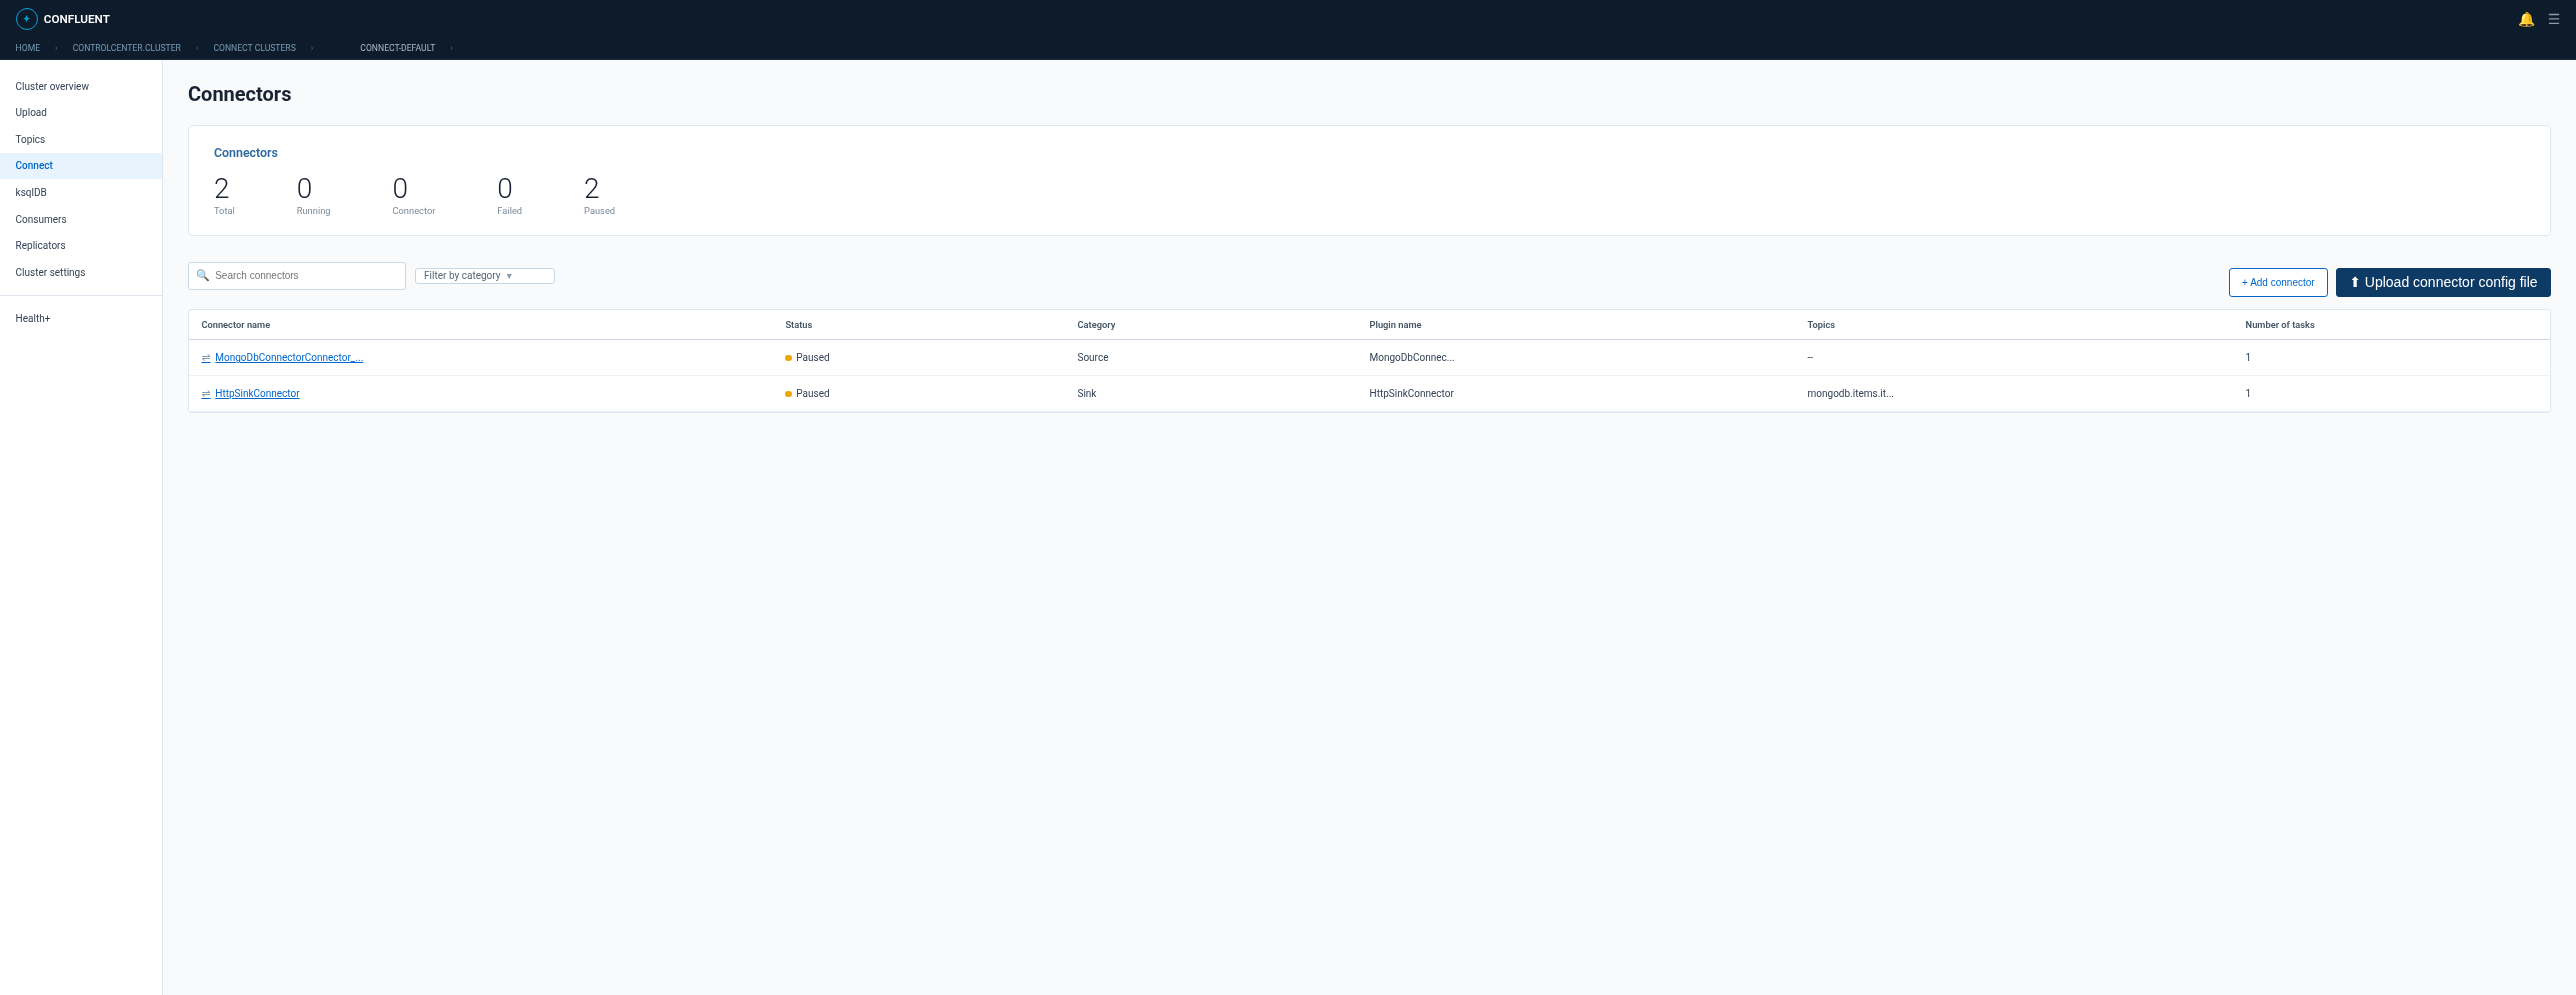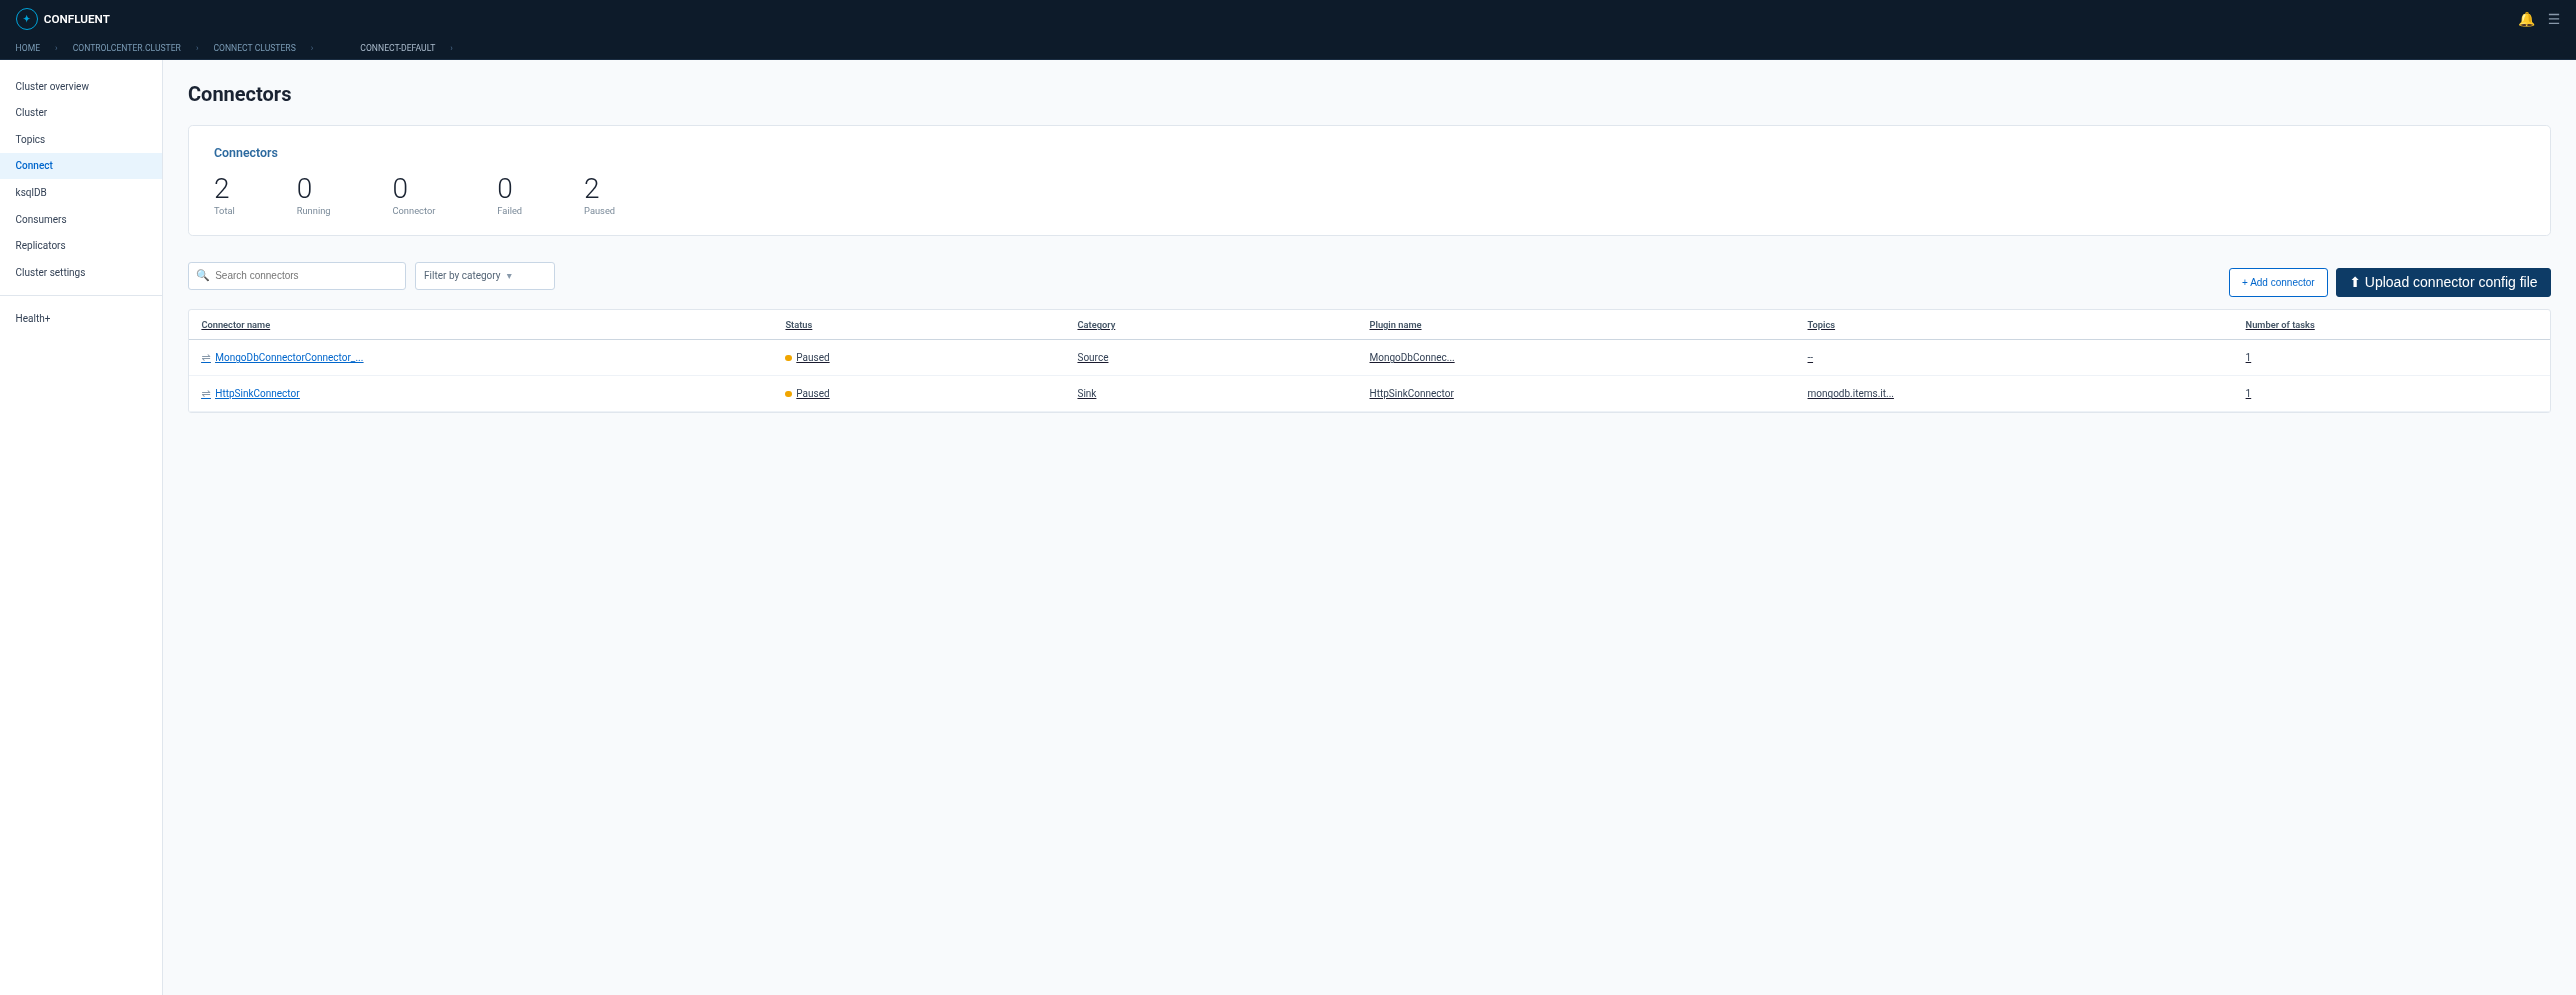--- a/index.html
+++ b/index.html
@@ -99,21 +99,21 @@
       width: 100%;
       background: transparent;
     }
     .search-icon { color: #8899aa; margin-right: 4.7px; font-size: 11px; }
     .filter-dropdown {
       display: flex; align-items: center;
       border: 0.8px solid #c8d6e5;
       border-radius: 3.1px;
       background: white;
       padding: 0 7.8px;
-      height: 28px;
+      height: 16px;
       cursor: pointer;
       font-size: 10px;
       color: #556677;
       gap: 6.2px;
       width: 140px;
     }
     .filter-dropdown .chev { color: #8899aa; }
     .toolbar-right { margin-left: auto; display: flex; gap: 7.8px; margin-top: 13px; }
     .btn-add {
       background: white;
@@ -130,21 +130,21 @@
       border: 0.8px solid #0d3b66;
       color: white;
       border-radius: 3px;
       padding: 5.4px 12.4px;
       font-size: 14px;
       cursor: pointer;
       display: flex; align-items: center; gap: 4.7px;
     }
 
     
-    .connectors-table { background: white; border: 0.8px solid #e0e6ed; border-radius: 3.1px; text-decoration: underline; }
+    .connectors-table { background: white; border: 0.8px solid #e0e6ed; border-radius: 3.1px; }
     .table-header {
       display: grid;
       grid-template-columns: 2fr 1fr 1fr 1.5fr 1.5fr 1fr;
       padding: 9.3px 12.4px;
       border-bottom: 1.6px solid #ccd6e0;
       font-size: 9.3px;
       font-weight: 600;
       color: #445566;
       text-transform: none;
     }
@@ -189,21 +189,21 @@
   <span class="sep">›</span>
 </div>
 
 <div class="layout">
 
   <aside class="sidebar">
     <div class="sidebar-item">
       <span>Cluster overview</span>
     </div>
     <div class="sidebar-item">
-      <span>Cluster</span>
+      <span>Upload</span>
     </div>
     <div class="sidebar-item">
       <span>Topics</span>
     </div>
     <div class="sidebar-item active">
       <span>Connect</span>
     </div>
     <div class="sidebar-item">
       <span>ksqlDB</span>
     </div>

